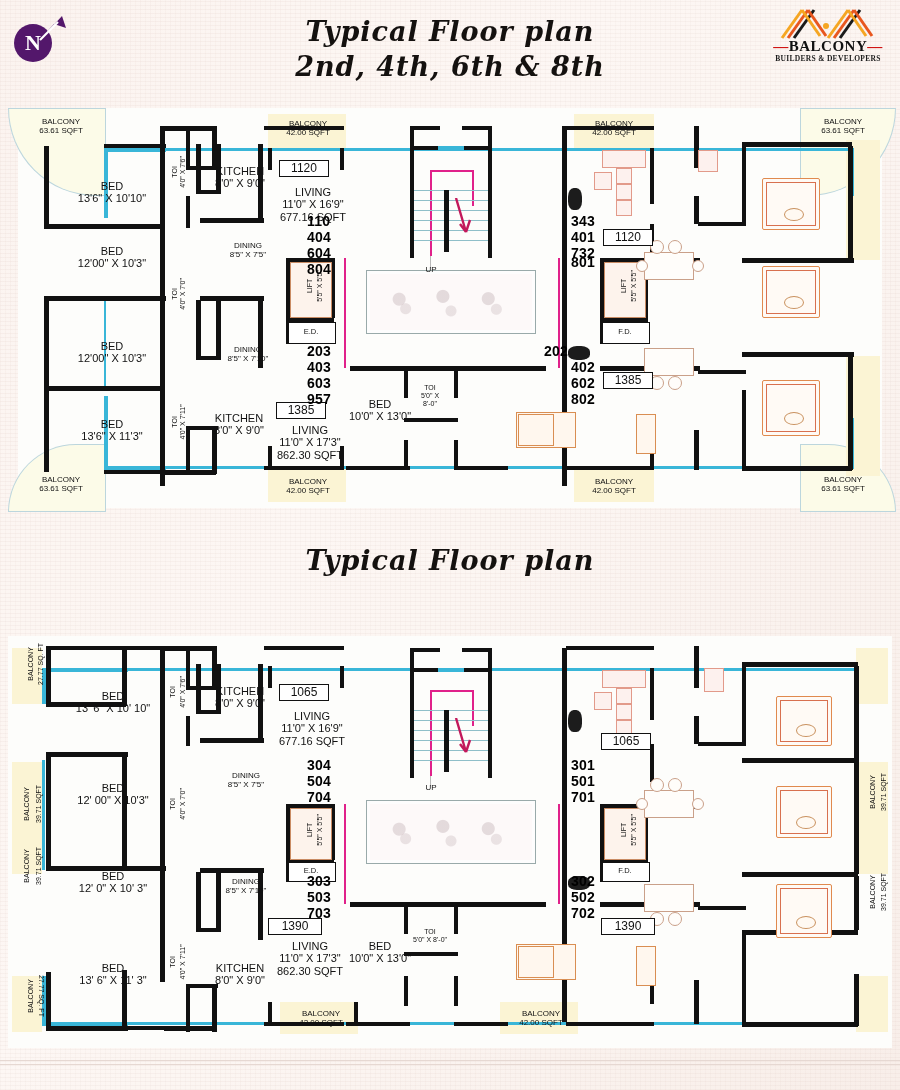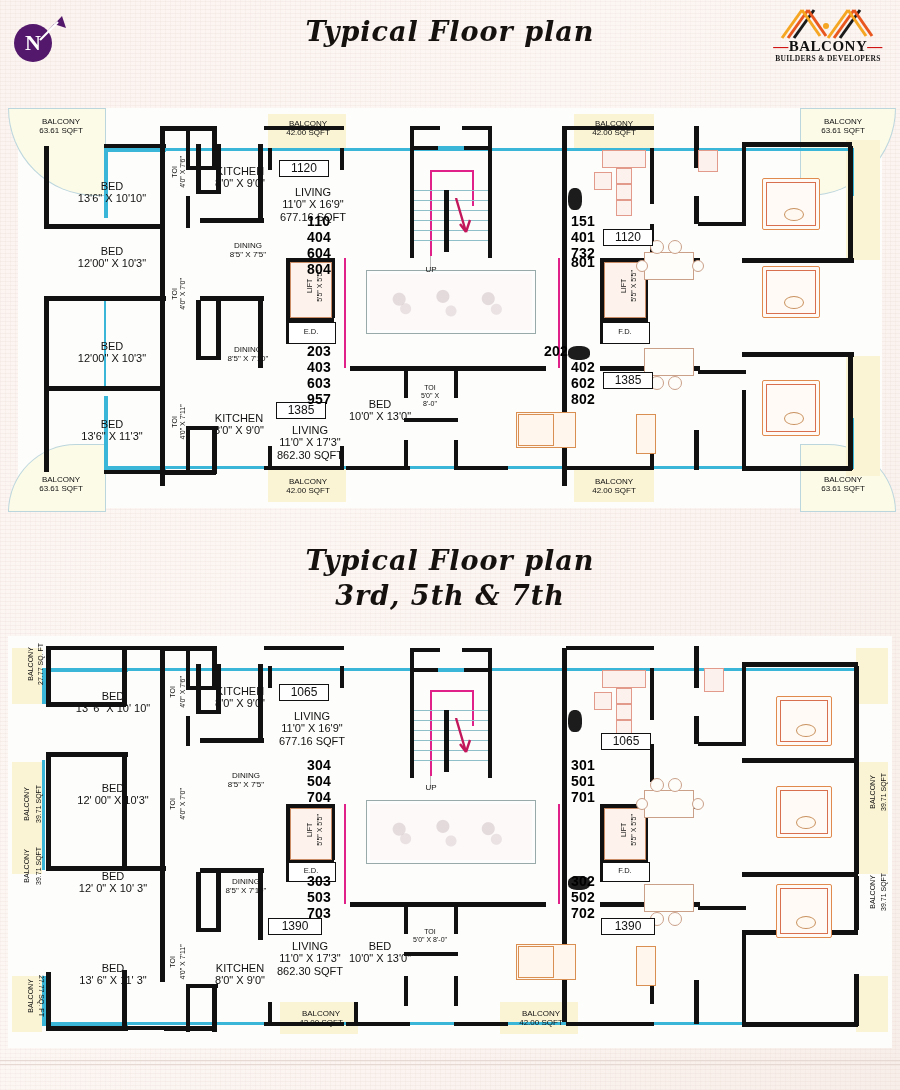--- a/index.html
+++ b/index.html
@@ -153,20 +153,21 @@
       <circle cx="50" cy="22" r="3" fill="#f5a623"></circle>
     </svg>
     <div class="lname">
       <span class="dash">—</span><span>BALCONY</span><span class="dash">—</span>
     </div>
     <div class="lsub">BUILDERS &amp; DEVELOPERS</div>
   </div>
 
   <div class="plan-title" style="top:16px;">
     <div class="l1">Typical Floor plan</div>
+    <div class="l2">2nd, 4th, 6th &amp; 8th</div>
   </div>
 
   <div class="balc-round" style="left:8px;top:108px;width:96px;height:86px;border-radius:0 0 0 96px;"></div>
   <div class="balc-round" style="left:8px;top:444px;width:96px;height:66px;border-radius:96px 0 0 0;"></div>
   <div class="balc-round" style="left:800px;top:108px;width:94px;height:86px;border-radius:0 0 94px 0;"></div>
   <div class="balc-round" style="left:800px;top:444px;width:94px;height:66px;border-radius:0 94px 0 0;"></div>
 
   <div class="bal" style="left:268px;top:114px;width:78px;height:34px;"></div>
   <div class="bal" style="left:574px;top:114px;width:80px;height:34px;"></div>
   <div class="bal" style="left:268px;top:468px;width:78px;height:34px;"></div>
@@ -443,21 +444,21 @@
   <div class="edlabel" style="left:288px;top:327px;width:46px;">E.D.</div>
 
   <div class="lb s8" style="left:578px;top:120px;width:72px;">
     <div>BALCONY</div>
     <div>42.00 SQFT</div>
   </div>
   <div class="lb s8" style="left:808px;top:118px;width:70px;">
     <div>BALCONY</div>
     <div>63.61 SQFT</div>
   </div>
-  <div class="unitno" style="left:571px;top:213px;">151</div>
+  <div class="unitno" style="left:571px;top:213px;">343</div>
   <div class="unitno" style="left:571px;top:229px;">401</div>
   <div class="unitno" style="left:571px;top:245px;">732</div>
   <div class="unitno" style="left:571px;top:254px;">801</div>
   <div class="codebox" style="left:603px;top:229px;width:40px;">1120</div>
   <div class="unitno" style="left:544px;top:343px;">202</div>
   <div class="unitno" style="left:571px;top:359px;">402</div>
   <div class="unitno" style="left:571px;top:375px;">602</div>
   <div class="unitno" style="left:571px;top:391px;">802</div>
   <div class="codebox" style="left:603px;top:372px;width:40px;">1385</div>
   <div class="lb s8" style="left:578px;top:478px;width:72px;">
@@ -471,21 +472,20 @@
   <div class="lb s7 rot" style="left:602px;top:282px;width:44px;transform:rotate(-90deg);">
     <div>LIFT</div>
   </div>
   <div class="lb s7 rot" style="left:612px;top:282px;width:44px;transform:rotate(-90deg);">
     <div>5'5" X 5'5"</div>
   </div>
   <div class="edlabel" style="left:602px;top:327px;width:46px;">F.D.</div>
 
   <div class="plan-title" style="top:545px;">
     <div class="l1">Typical Floor plan</div>
-    <div class="l2">3rd, 5th &amp; 7th</div>
   </div>
 
   <div class="bal" style="left:12px;top:648px;width:30px;height:56px;"></div>
   <div class="bal" style="left:12px;top:762px;width:30px;height:112px;"></div>
   <div class="bal" style="left:12px;top:976px;width:30px;height:56px;"></div>
   <div class="bal" style="left:856px;top:648px;width:32px;height:56px;"></div>
   <div class="bal" style="left:856px;top:762px;width:32px;height:112px;"></div>
   <div class="bal" style="left:856px;top:976px;width:32px;height:56px;"></div>
   <div class="bal" style="left:280px;top:1002px;width:78px;height:32px;"></div>
   <div class="bal" style="left:500px;top:1002px;width:78px;height:32px;"></div>

